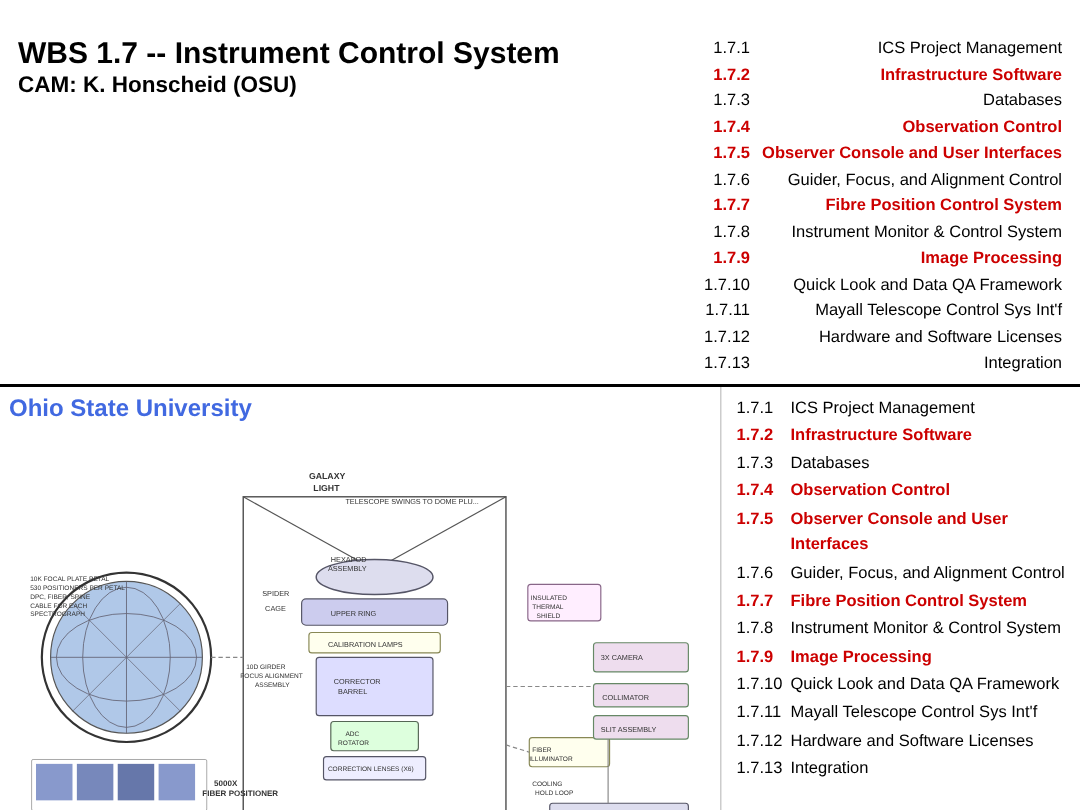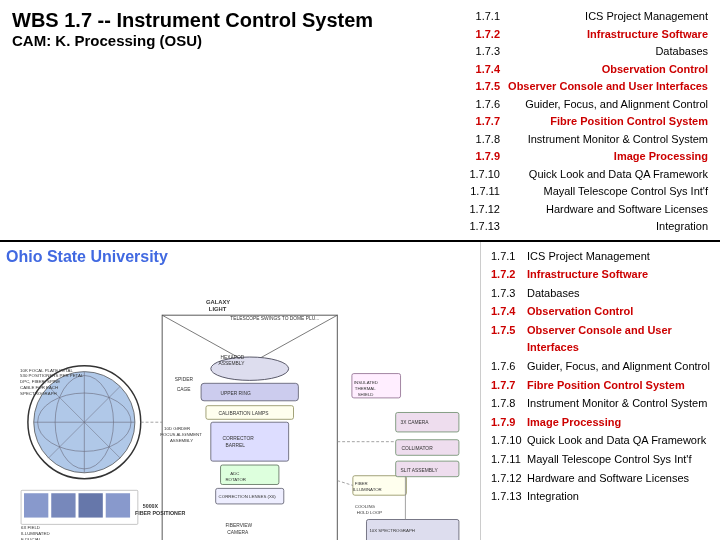--- a/index.html
+++ b/index.html
@@ -8,21 +8,21 @@
       height: 540px;
       background: #fff;
       font-family: Arial, sans-serif;
       overflow: hidden;
       position: relative;
     }
 
     
     .header {
       background: #fff;
-      padding: 8px 12px 4px 12px;
+      padding: 24px 12px 4px 12px;
       border-bottom: 2px solid #000;
       display: flex;
       justify-content: space-between;
       align-items: flex-start;
       gap: 23px;
     }
     .header-left {
       flex: 1;
     }
     .header-title {
@@ -108,21 +108,21 @@
       color: #c00;
       font-weight: bold;
     }
   </style>
 </head>
 <body>
 
 <div class="header">
   <div class="header-left">
     <div class="header-title">WBS 1.7  --  Instrument Control System</div>
-    <div class="header-subtitle">CAM: K. Processing (OSU)</div>
+    <div class="header-subtitle">CAM: K. Honscheid (OSU)</div>
   </div>
   <div class="header-right">
 
   <div class="wbs-item">
         <span class="wbs-number">1.7.1</span>
         <span class="wbs-text">ICS Project Management</span>
       </div>
       <div class="wbs-item highlighted">
         <span class="wbs-number">1.7.2</span>
         <span class="wbs-text">Infrastructure Software</span>

